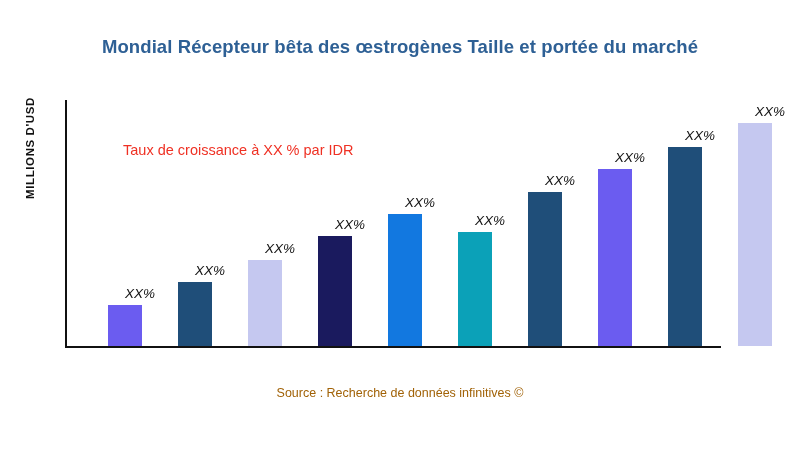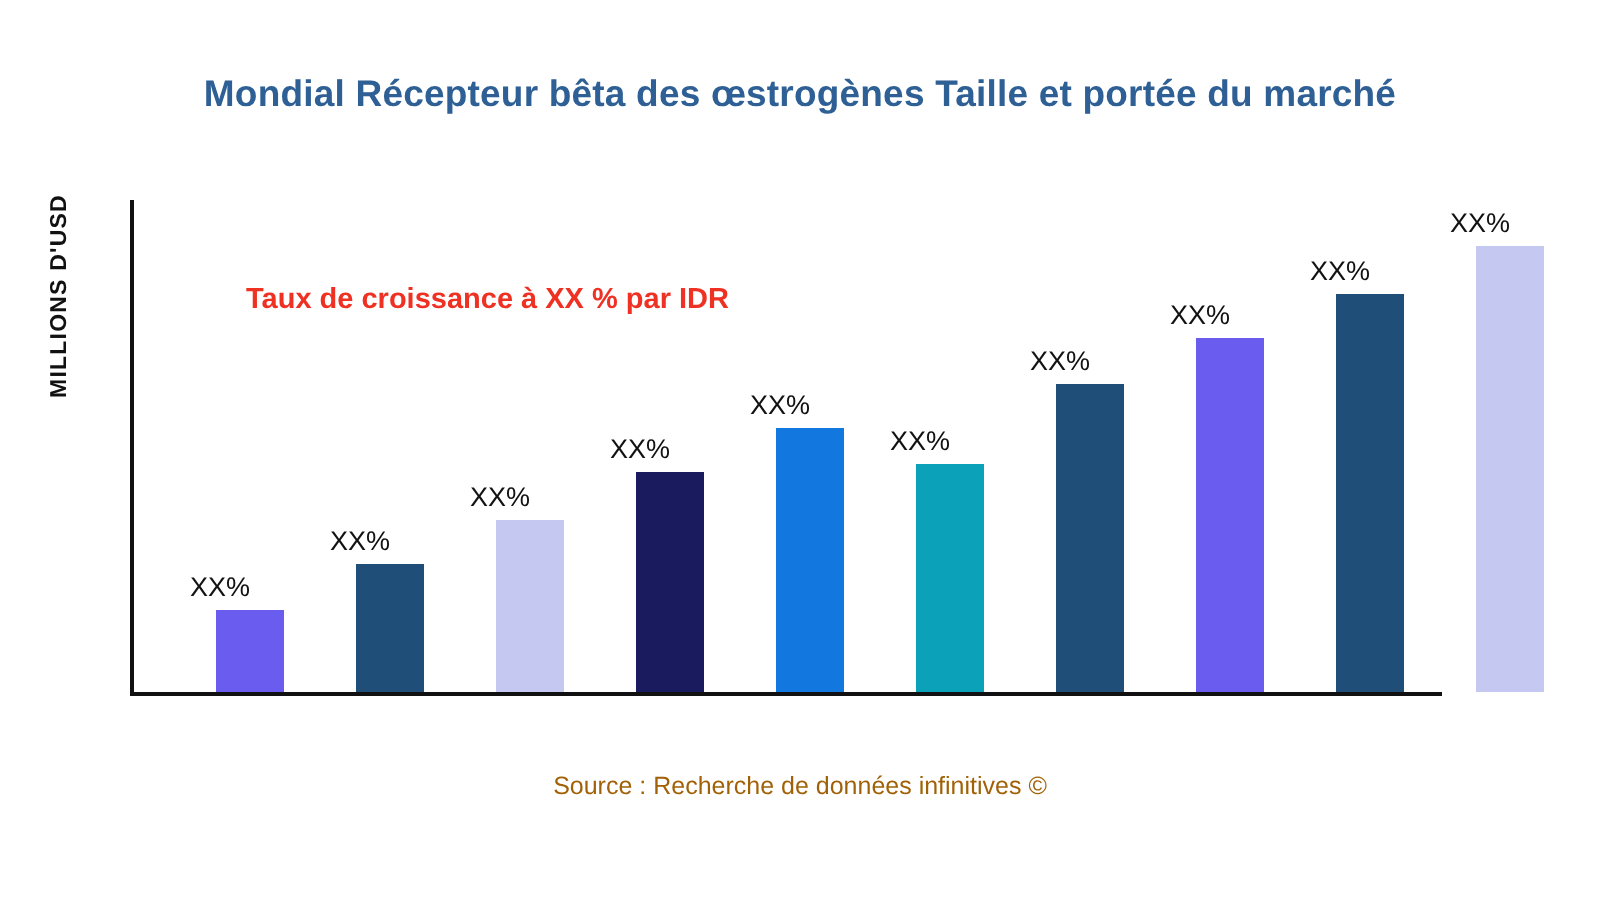--- a/index.html
+++ b/index.html
@@ -65,44 +65,45 @@
     bottom: 0;
     width: 656px;
     height: 2px;
     background: #111111;
   }
   #growth-note {
     position: absolute;
     left: 58px;
     top: 42px;
     font-size: 14.5px;
-    font-weight: 700;
+    font-weight: 400;
     color: #ef3124;
     white-space: nowrap;
   }
   .bar-group {
     position: absolute;
     bottom: 2px;
     width: 34px;
   }
   .bar-rect {
     position: absolute;
     bottom: 0;
     left: 0;
     width: 34px;
   }
   .bar-value {
     position: absolute;
     left: -13px;
     width: 60px;
-    text-align: left;
+    text-align: right;
     font-size: 13.5px;
     font-weight: 400;
     color: #121212;
     white-space: nowrap;
+    font-style: italic;
   }
   #source-note {
     position: absolute;
     left: 0;
     top: 386px;
     width: 800px;
     text-align: center;
     font-size: 12.5px;
     color: #a16207;
     white-space: nowrap;

